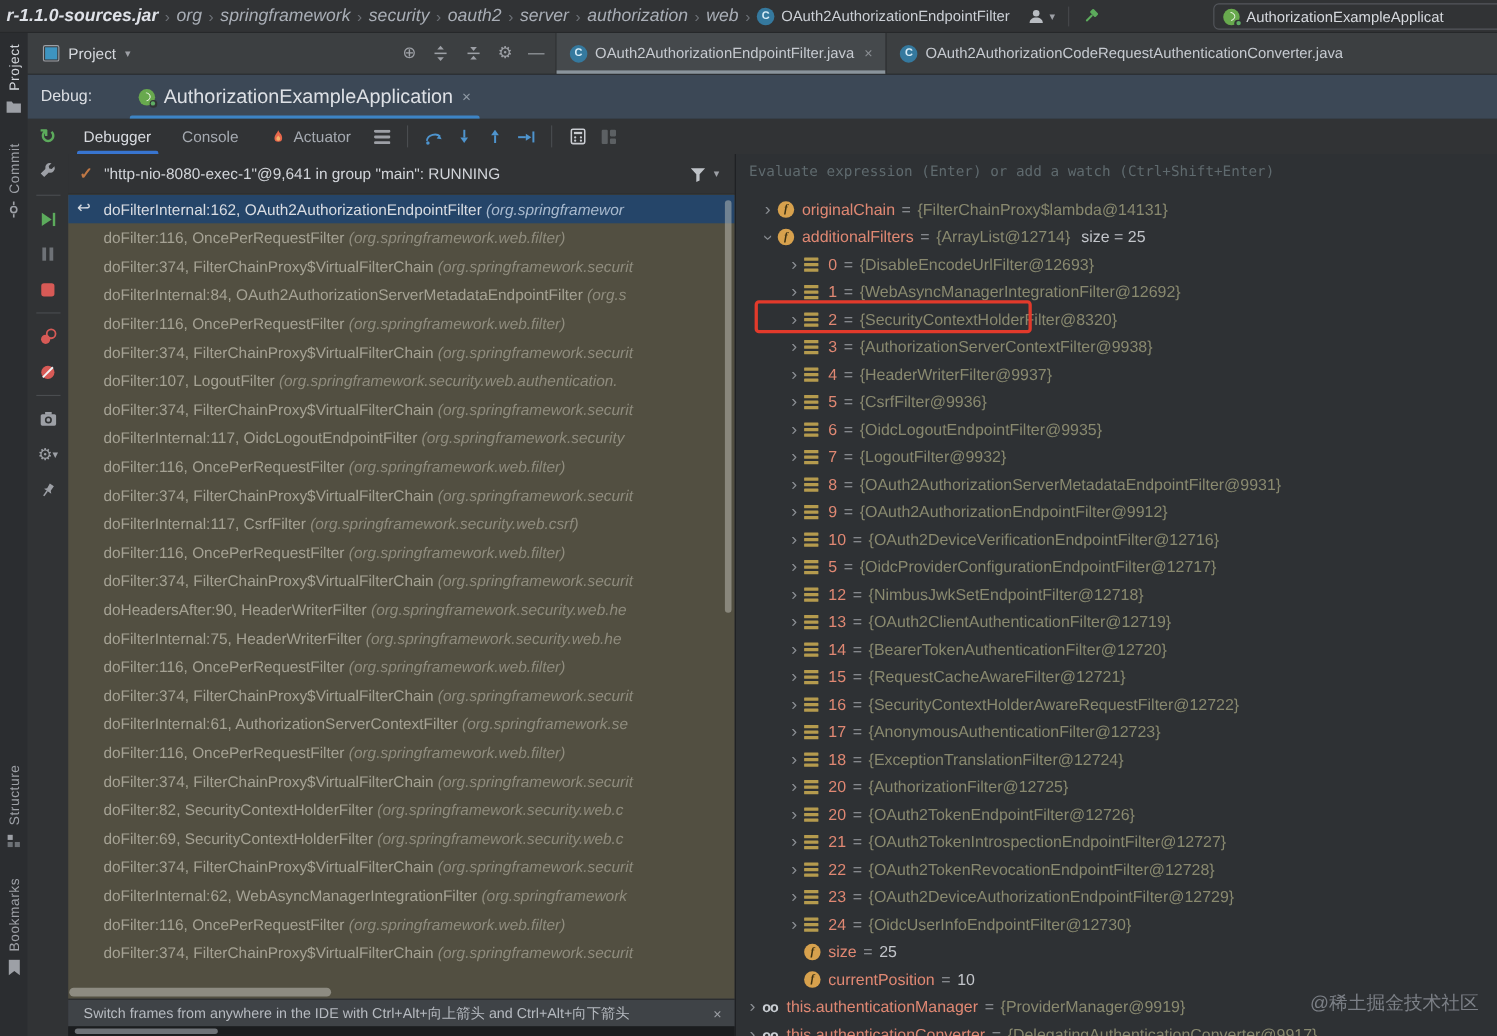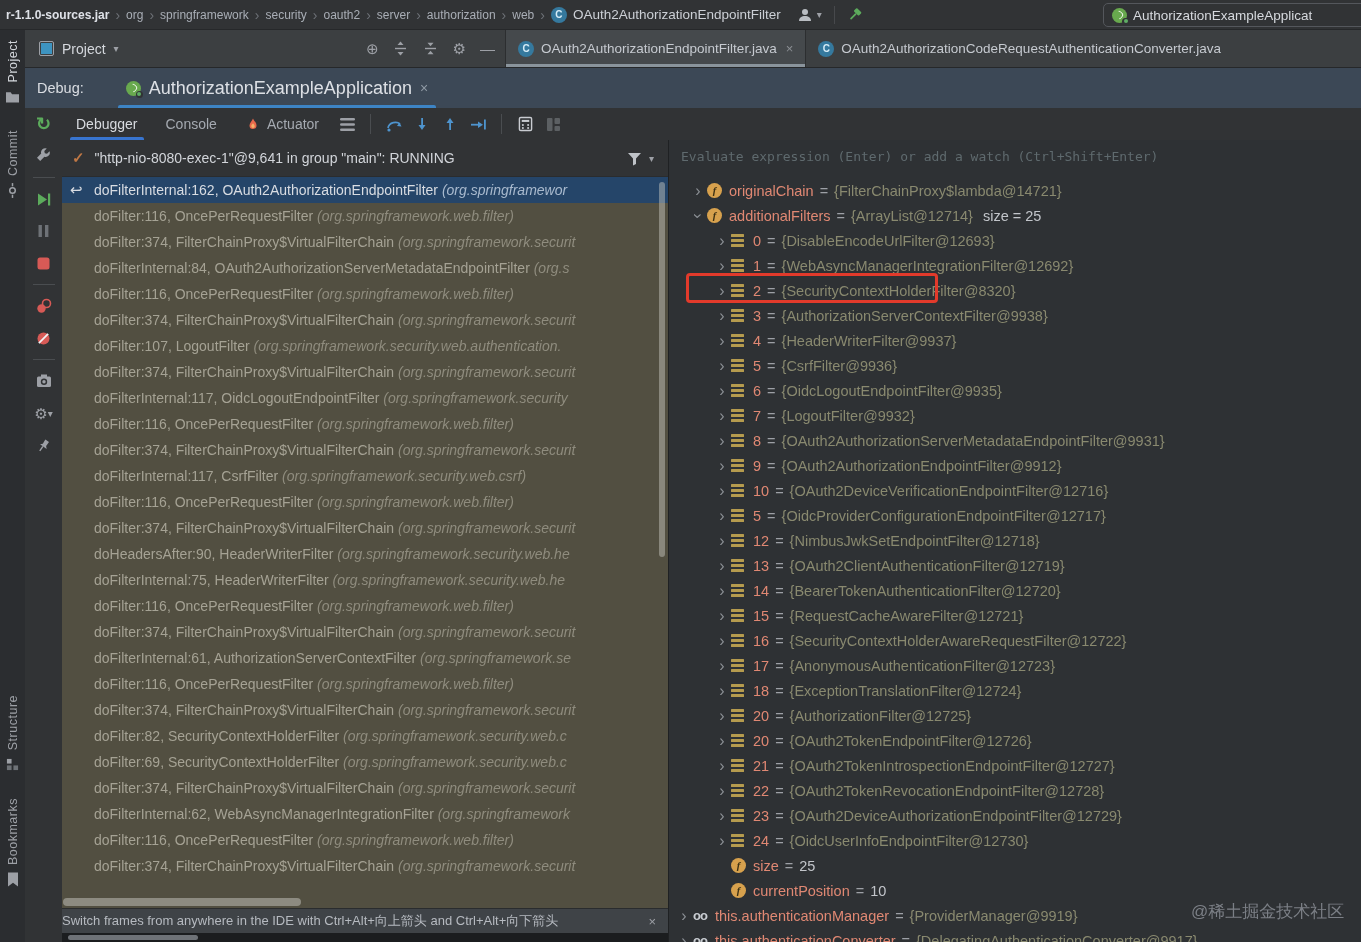--- a/index.html
+++ b/index.html
@@ -5,21 +5,21 @@
   * { margin:0; padding:0; box-sizing:border-box; }
   html,body { background:#1e1f22; }
   body { font-family:"Liberation Sans", sans-serif; }
   #app { position:relative; width:1361px; height:942px; background:#313335; overflow:hidden;
          color:#bbbec4; font-size:13px; }
 
   
   #topbar { position:absolute; left:0; top:0; width:1361px; height:30px; background:#313335;
             border-bottom:1px solid #26282a; display:flex; align-items:center; white-space:nowrap; }
   #breadcrumbs { display:flex; align-items:center; padding-left:4px; }
-  .crumb { color:#a9aeb6; font-size:12px; padding:0 2px; cursor:default; }
+  .crumb { color:#a9aeb6; font-size:16px; padding:0 2px; cursor:default;font-style:italic; }
   .crumb.first { color:#dfe2e8; font-weight:bold; }
   .crumb-sep { color:#6d7177; font-size:14px; padding:0 4px; }
   .nav-class { display:flex; align-items:center; gap:6px; color:#ccd0d6; font-size:13.5px; padding:0 2px; }
   .class-badge { display:inline-flex; align-items:center; justify-content:center; width:16px; height:16px;
                  border-radius:50%; background:#35799e; color:#d6ecf7; font-size:10px; font-weight:bold; }
   #top-actions { display:flex; align-items:center; margin-left:14px; gap:4px; }
   .tb-caret { color:#9da0a6; font-size:10px; }
   .tb-sep { width:1px; height:18px; background:#47494c; margin:0 8px; }
   #run-widget { position:absolute; left:1103px; top:3px; height:24px; width:280px;
                 border:1px solid #54575c; border-radius:5px; display:flex; align-items:center;
@@ -102,21 +102,21 @@
   .frame-row .pkg { font-style:italic; color:#8f8c7e; }
   .frame-row.selected { background:#254569; color:#d8dce2; padding-left:32px; }
   .frame-row.selected .pkg { color:#a9bace; }
   .frame-arrow { position:absolute; left:8px; color:#d8dce2; font-size:15px; }
   #frames-vscroll { position:absolute; left:659px; top:182px; width:6px; height:375px; background:rgba(205,205,198,.45); border-radius:3px; }
   #frames-hscroll { position:absolute; left:63px; top:898px; width:238px; height:8px; background:rgba(190,190,182,.55); border-radius:4px; }
 
   
   #notification { position:absolute; left:62px; top:908px; width:606px; height:25px; background:#3f4347;
                   border-top:1px solid #2a2c2e; display:flex; align-items:center; }
-  #notification .msg { color:#b6bac0; font-size:13px; flex:1; white-space:nowrap; overflow:hidden; }
+  #notification .msg { color:#b6bac0; font-size:13px; margin-left:14px; flex:1; white-space:nowrap; overflow:hidden; }
   #notification .close { color:#9da0a6; margin-right:12px; font-size:13px; }
   #bottom-strip { position:absolute; left:62px; top:933px; width:606px; height:9px; background:#1b1d1f; }
   #bottom-strip .thumb { position:absolute; left:6px; top:2px; width:130px; height:5px; background:#6e7277; border-radius:3px; }
 
   
   #vars-panel { position:absolute; left:668px; top:140px; width:693px; height:802px; background:#2e3134;
                 border-left:1px solid #1f2123; overflow:hidden; }
   #evaluate-row { height:34px; line-height:34px; padding-left:12px; color:#5f6a6e;
                   font-family:"DejaVu Sans Mono", monospace; font-size:13px; white-space:nowrap; overflow:hidden; }
   #var-list { position:absolute; left:0; top:38px; width:693px; }
@@ -480,21 +480,21 @@
   <section id="vars-panel">
     <div id="evaluate-row">Evaluate expression (Enter) or add a watch (Ctrl+Shift+Enter)</div>
     <div id="var-list">
         <div class="var-row" style="padding-left: 20px;">
           <span class="tw-chevron">›</span>
           <span class="vicon">
             <span class="field-badge">f</span>
           </span>
           <span class="var-name">originalChain</span>
           <span class="var-eq">=</span>
-          <span class="var-value">{FilterChainProxy$lambda@14721}</span>
+          <span class="var-value">{FilterChainProxy$lambda@14131}</span>
         </div>
         <div class="var-row" style="padding-left: 20px;">
           <span class="tw-chevron down">›</span>
           <span class="vicon">
             <span class="field-badge">f</span>
           </span>
           <span class="var-name">additionalFilters</span>
           <span class="var-eq">=</span>
           <span class="var-value">{ArrayList@12714}</span>
           <span class="var-extra">size = 25</span>

